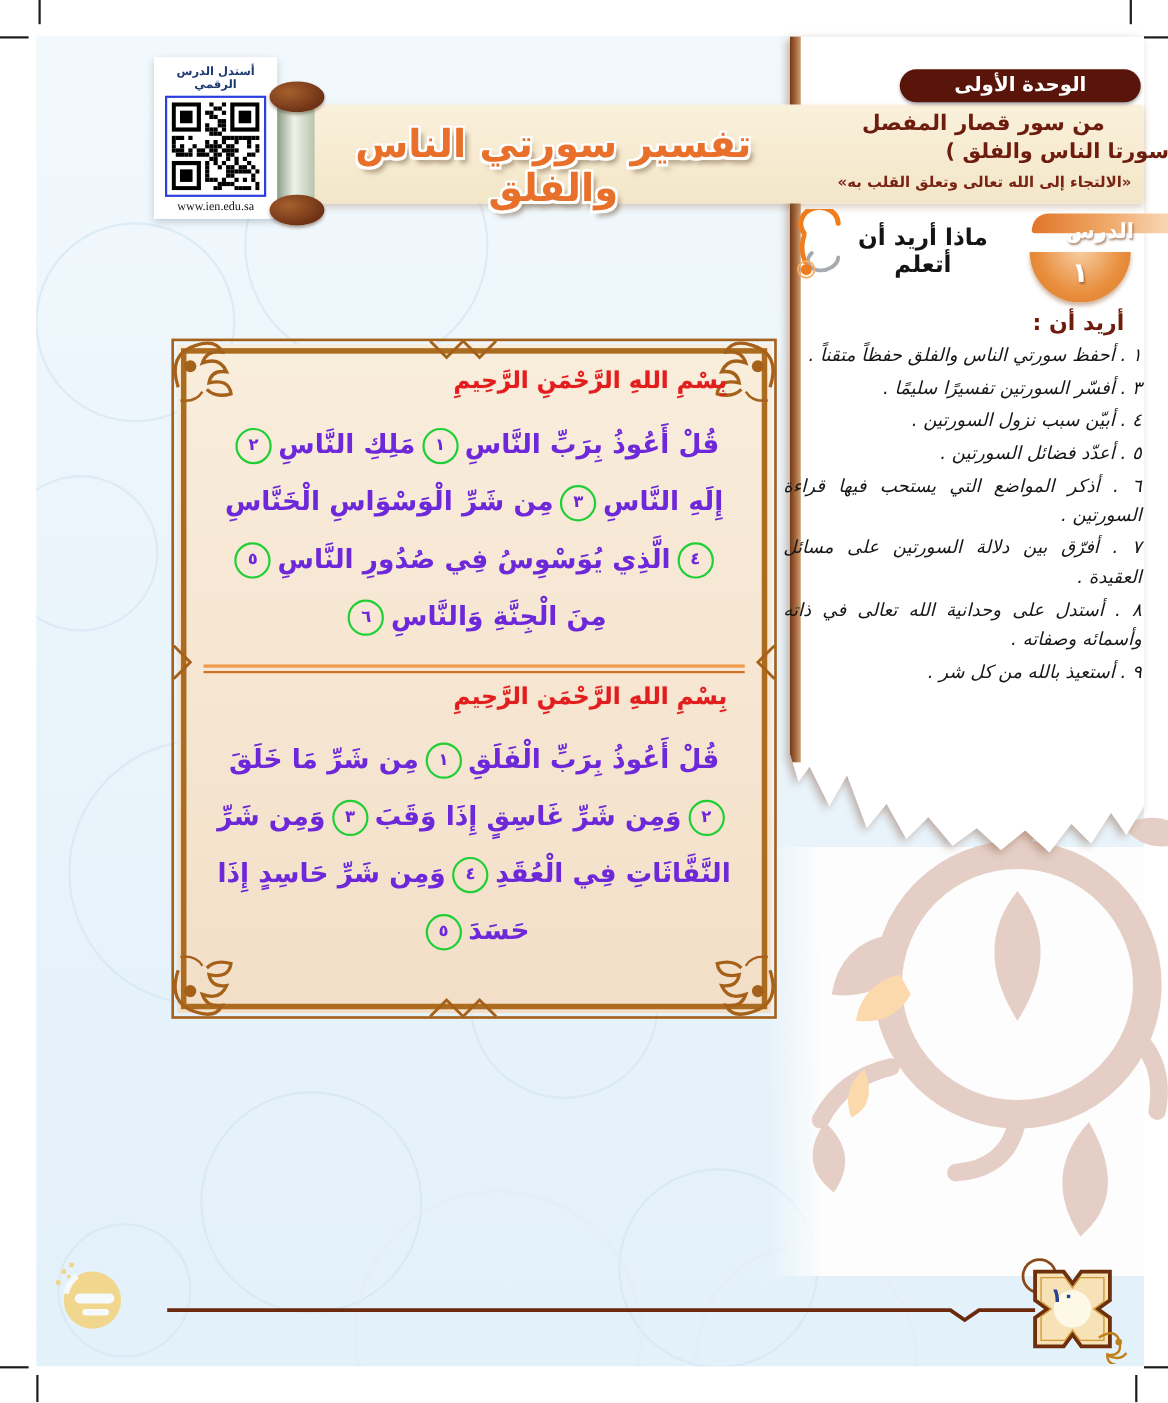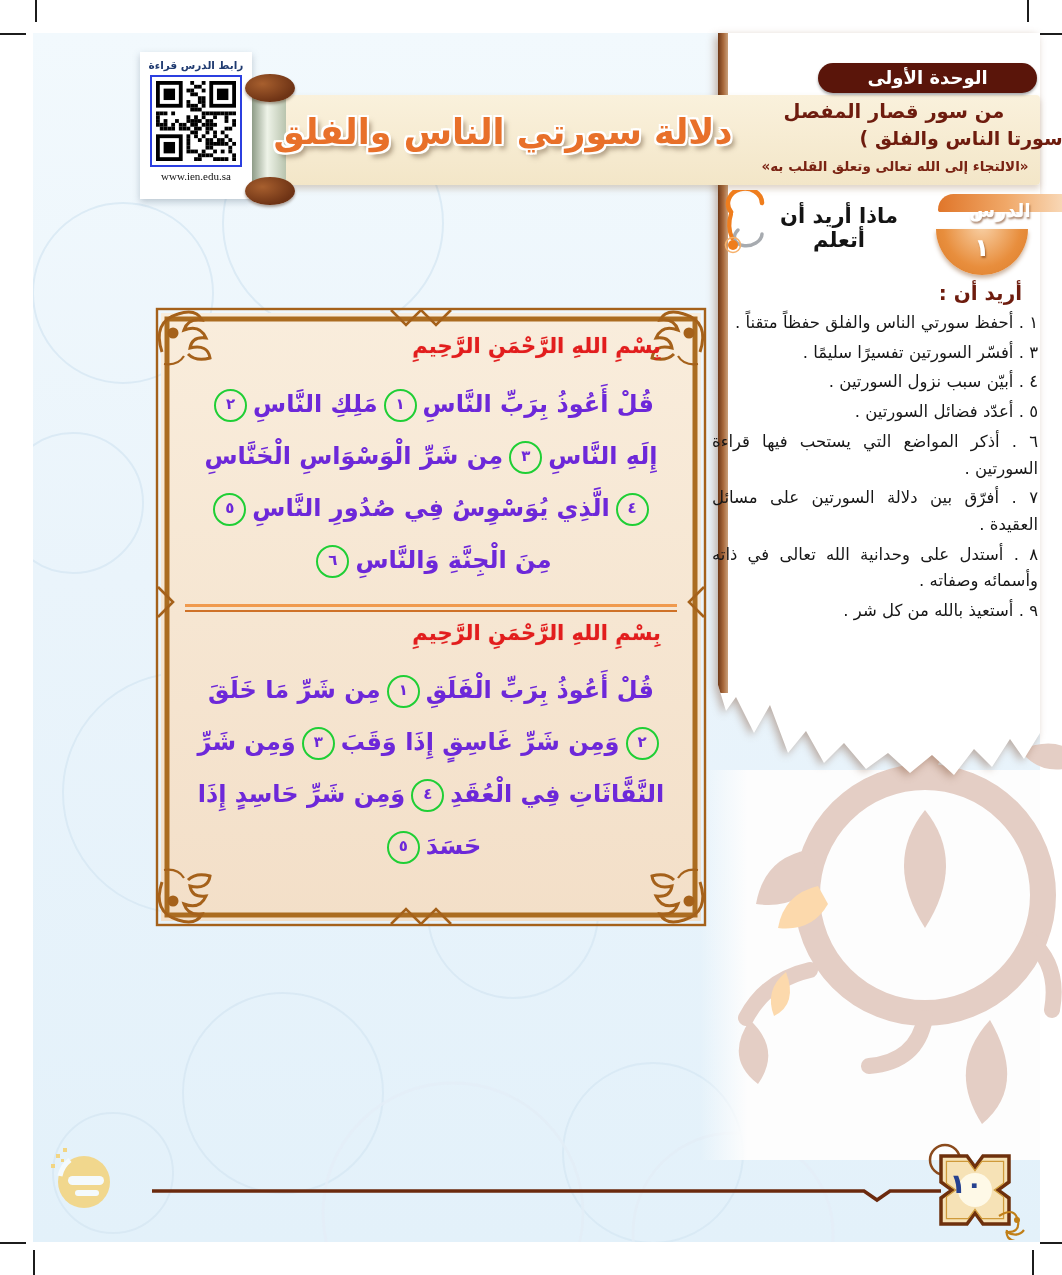--- a/index.html
+++ b/index.html
@@ -70,36 +70,36 @@
         color:#fff;font-size:25px;font-weight:bold;text-align:center;line-height:38px;
         text-shadow:1px 2px 2px rgba(120,60,20,.6);}
   .learn-h{left:760px;top:204px;width:158px;text-align:center;direction:rtl;
         font-size:21px;font-weight:bold;color:#141414;}
 
   
   .goals-intro{left:880px;top:281px;width:142px;text-align:right;direction:rtl;
         font-size:20px;font-weight:bold;color:#6e1c0e;}
   .goals{left:712px;top:310px;width:326px;direction:rtl;color:#171717;
         font-size:16.5px;line-height:1.62;}
-  .goal{text-align:justify;text-align-last:right;margin-bottom:3px;}
+  .goal{text-align:justify;text-align-last:right;margin-bottom:3px;font-style:italic;}
 
   
   .q-bismillah{width:460px;text-align:right;direction:rtl;color:#e21d1d;
         font-size:21px;font-weight:bold;text-shadow:0 0 1px rgba(220,20,20,.4);}
   .q-block{width:502px;direction:rtl;color:#6d28d9;font-weight:bold;font-size:24px;
         text-align:center;}
   .qline{white-space:nowrap;height:52px;line-height:48px;}
   .ayah{display:inline-block;width:29px;height:29px;line-height:26px;border:2px solid #1fcf35;
         border-radius:50%;font-size:15px;text-align:center;vertical-align:middle;margin:0 6px;
         font-weight:bold;}
   .q-sep{left:185px;top:604px;width:492px;height:3px;border-top:3px solid #f09a4e;
         border-bottom:2px solid #cf7228;}
 
   
-  .page-num{left:946px;top:1168px;width:40px;text-align:center;font-size:27px;font-weight:bold;
+  .page-num{left:946px;top:1168px;width:40px;text-align:center;font-size:18px;font-weight:bold;
         color:#26418f;}
 </style>
 </head>
 <body>
 
 <div id="canvas">
 
   <div class="abs bg-blue"></div>
   <svg class="abs" style="left:33px;top:33px;" width="1007" height="1209" viewBox="0 0 1007 1209">
     <g fill="none" stroke="#d6e7f3" stroke-width="2" opacity="0.75">
@@ -143,21 +143,21 @@
     </g>
   </svg>
 
   <div class="abs side-wrap">
     <div class="side-panel">
       <div class="side-strip"></div>
     </div>
   </div>
 
   <div class="abs qr-card">
-    <div class="qr-title">رابط الدرس قراءة</div>
+    <div class="qr-title">أستدل الدرس الرقمي</div>
     <div class="qr-box">
       <svg id="qrsvg" width="80" height="80" viewBox="0 0 84 84">
           <rect x="36" y="0" width="4" height="4" fill="#000"></rect>
           <rect x="48" y="0" width="4" height="4" fill="#000"></rect>
           <rect x="40" y="4" width="4" height="4" fill="#000"></rect>
           <rect x="44" y="4" width="4" height="4" fill="#000"></rect>
           <rect x="32" y="8" width="4" height="4" fill="#000"></rect>
           <rect x="36" y="8" width="4" height="4" fill="#000"></rect>
           <rect x="48" y="8" width="4" height="4" fill="#000"></rect>
           <rect x="36" y="12" width="4" height="4" fill="#000"></rect>
@@ -289,21 +289,21 @@
           <rect x="8" y="64" width="12" height="12" fill="#000"></rect>
         </svg>
     </div>
     <div class="qr-url">www.ien.edu.sa</div>
   </div>
 
   <div class="abs band"></div>
   <div class="abs roller-body"></div>
   <div class="abs roller-cap" style="left:245px;top:74px;"></div>
   <div class="abs roller-cap" style="left:245px;top:177px;"></div>
-  <div class="abs title">دلالة سورتي الناس والفلق</div>
+  <div class="abs title">تفسير سورتي الناس والفلق</div>
 
   <div class="abs unit-l1">من سور قصار المفصل</div>
   <div class="abs unit-badge">الوحدة الأولى</div>
   <div class="abs unit-l2">( سورتا الناس والفلق )</div>
   <div class="abs unit-l3">«الالتجاء إلى الله تعالى وتعلق القلب به»</div>
 
   <div class="abs lesson-band">الدرس</div>
   <div class="abs lesson-disc">١</div>
 
   <svg class="abs" style="left:716px;top:190px;" width="54" height="66" viewBox="0 0 54 66">

